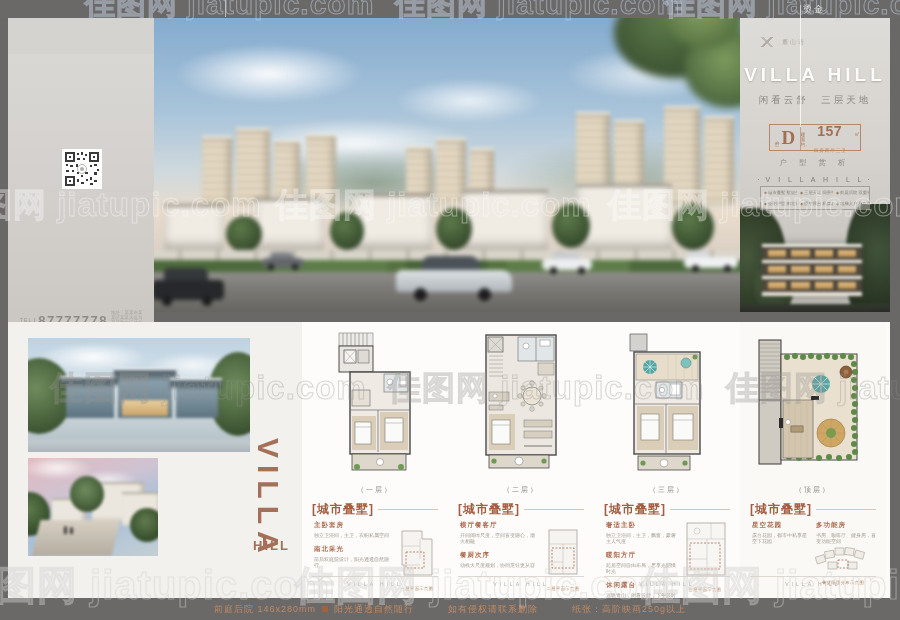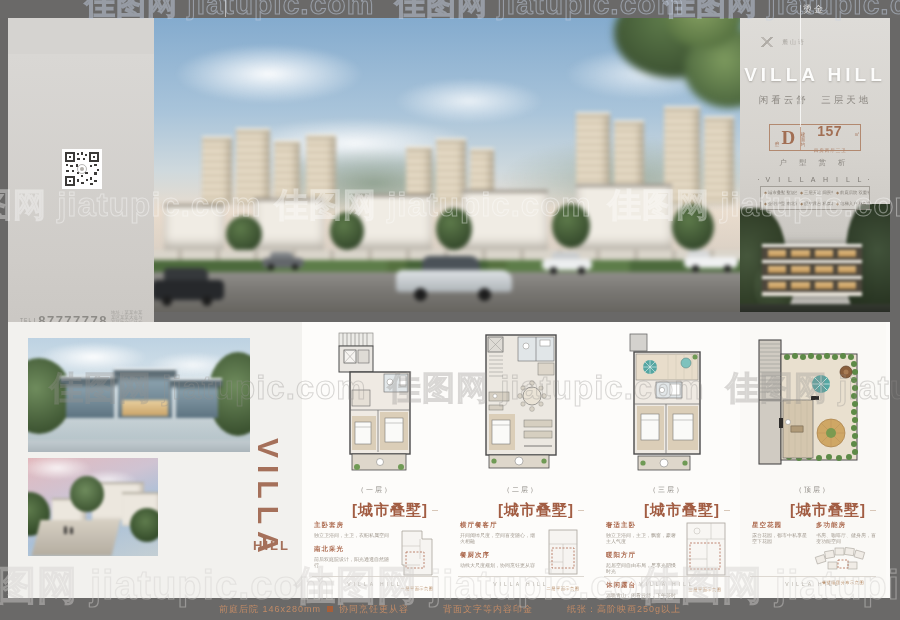--- a/index.html
+++ b/index.html
@@ -111,21 +111,21 @@
       font-size:30px;letter-spacing:7px;color:#a5705a;font-weight:bold;}
   .hill-sub{left:245px;top:216px;font-size:13px;letter-spacing:2px;color:#a5705a;font-weight:bold;}
 
   
   .plan-panel{top:0;width:146px;height:276px;background:#fdfcfa;}
   .pp1{left:294px;} .pp2{left:440px;} .pp3{left:586px;} .pp4{left:732px;background:#faf9f6;}
   .fold{top:0;width:1px;height:276px;background:rgba(60,55,50,.06);}
   .plan-svg{position:absolute;left:50%;transform:translateX(-50%);top:8px;}
   .pl-caption{position:absolute;left:0;top:163px;width:100%;text-align:center;font-size:7px;letter-spacing:2px;color:#8e8a84;}
   .tag-row{position:absolute;left:10px;right:10px;top:179px;display:flex;align-items:center;gap:4px;}
-  .tag{font-size:15px;font-weight:bold;color:#a25d43;letter-spacing:1px;white-space:nowrap;margin-left:40px;}
+  .tag{font-size:12px;font-weight:bold;color:#a25d43;letter-spacing:1px;white-space:nowrap;}
   .tag-rule{flex:1;border-top:1px solid #d8c7b8;}
   .blocks{position:absolute;left:12px;top:199px;width:78px;}
   .blk-h{font-size:6.5px;font-weight:bold;color:#ad6b50;letter-spacing:1px;margin-bottom:2px;}
   .blk-d{font-size:5px;color:#a29a90;line-height:6px;margin-bottom:7px;}
   .inset{position:absolute;right:11px;top:202px;text-align:center;}
   .inset .keynote{font-size:4.2px;color:#b08058;letter-spacing:.5px;margin-top:2px;}
   .pp-footrule{position:absolute;left:10px;right:10px;top:254px;border-top:1px solid #ddd8d1;}
   .pp-footer{position:absolute;left:0;top:259px;width:100%;text-align:center;
       font-size:5px;letter-spacing:3px;color:#b5b0a7;}
 
@@ -648,23 +648,23 @@
       </div>
       <div class="pp-footrule"></div>
       <div class="pp-footer">VILLA HILL</div>
     </div>
   </div>
 
   <div class="abs bottom-bar">
     <div class="spec-line">
       <span>前庭后院 146x280mm</span>
       <span class="sq"></span>
-      <span>协同烹饪更从容</span>
+      <span>阳光通透自然随行</span>
       <span class="gap"></span>
-      <span>背面文字等内容印金</span>
+      <span>如有侵权请联系删除</span>
       <span class="gap"></span>
       <span>纸张：高阶映画250g以上</span>
     </div>
   </div>
 
   <div class="wm topclip" style="left:85px;top:-16px;">佳图网 jiatupic.com</div>
   <div class="wm topclip" style="left:395px;top:-16px;">佳图网 jiatupic.com</div>
   <div class="wm topclip" style="left:665px;top:-16px;">佳图网 jiatupic.com</div>
   <div class="wm" style="left:-55px;top:183px;">佳图网 jiatupic.com</div>
   <div class="wm" style="left:275px;top:183px;">佳图网 jiatupic.com</div>

